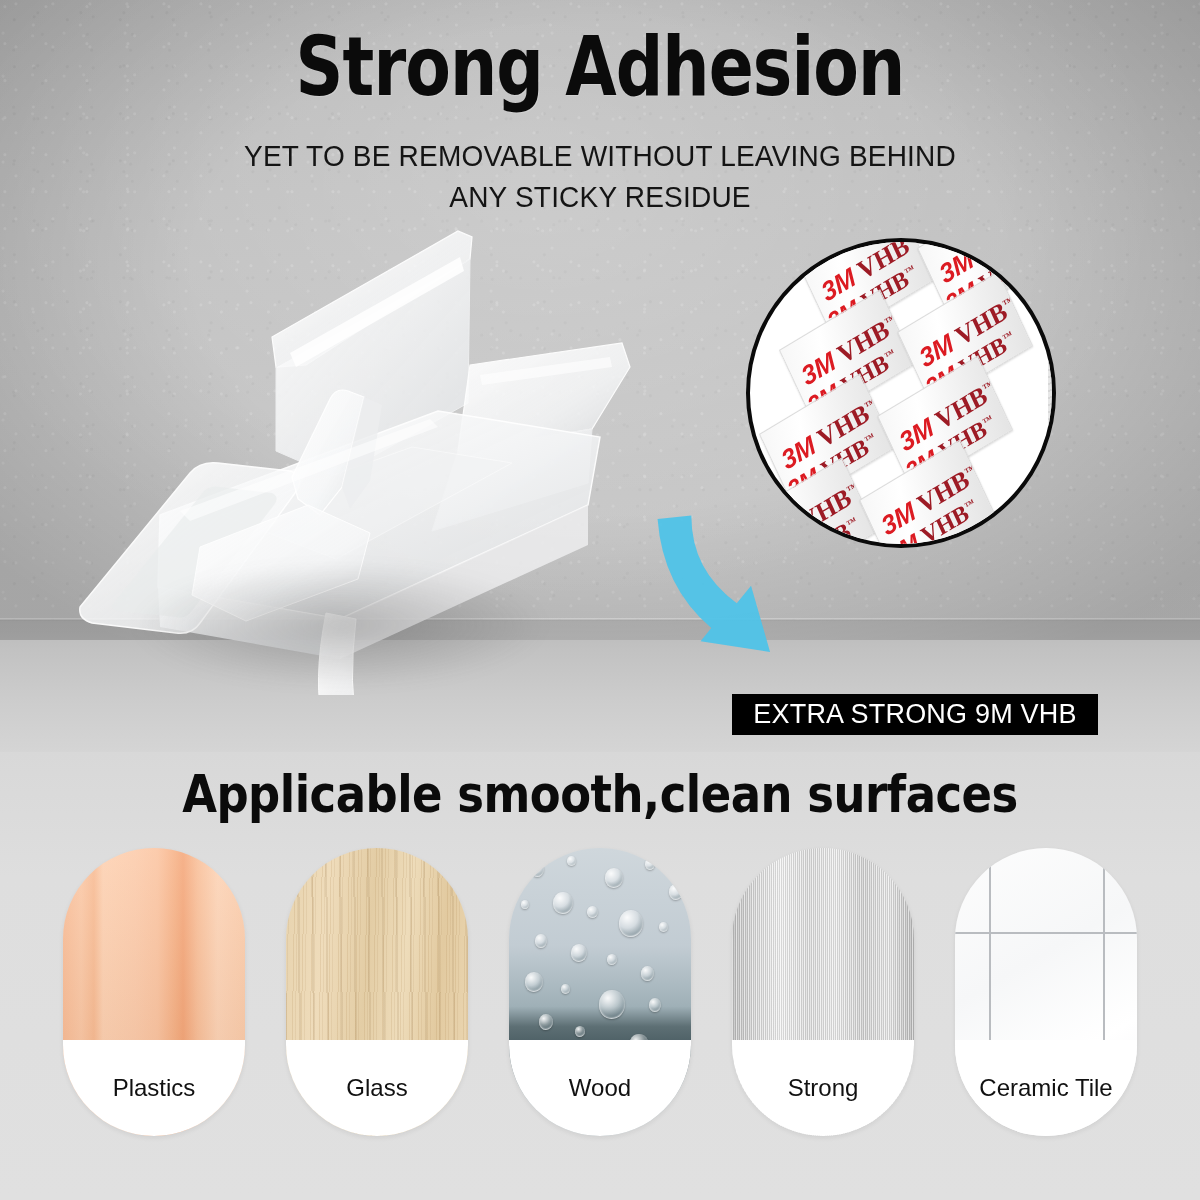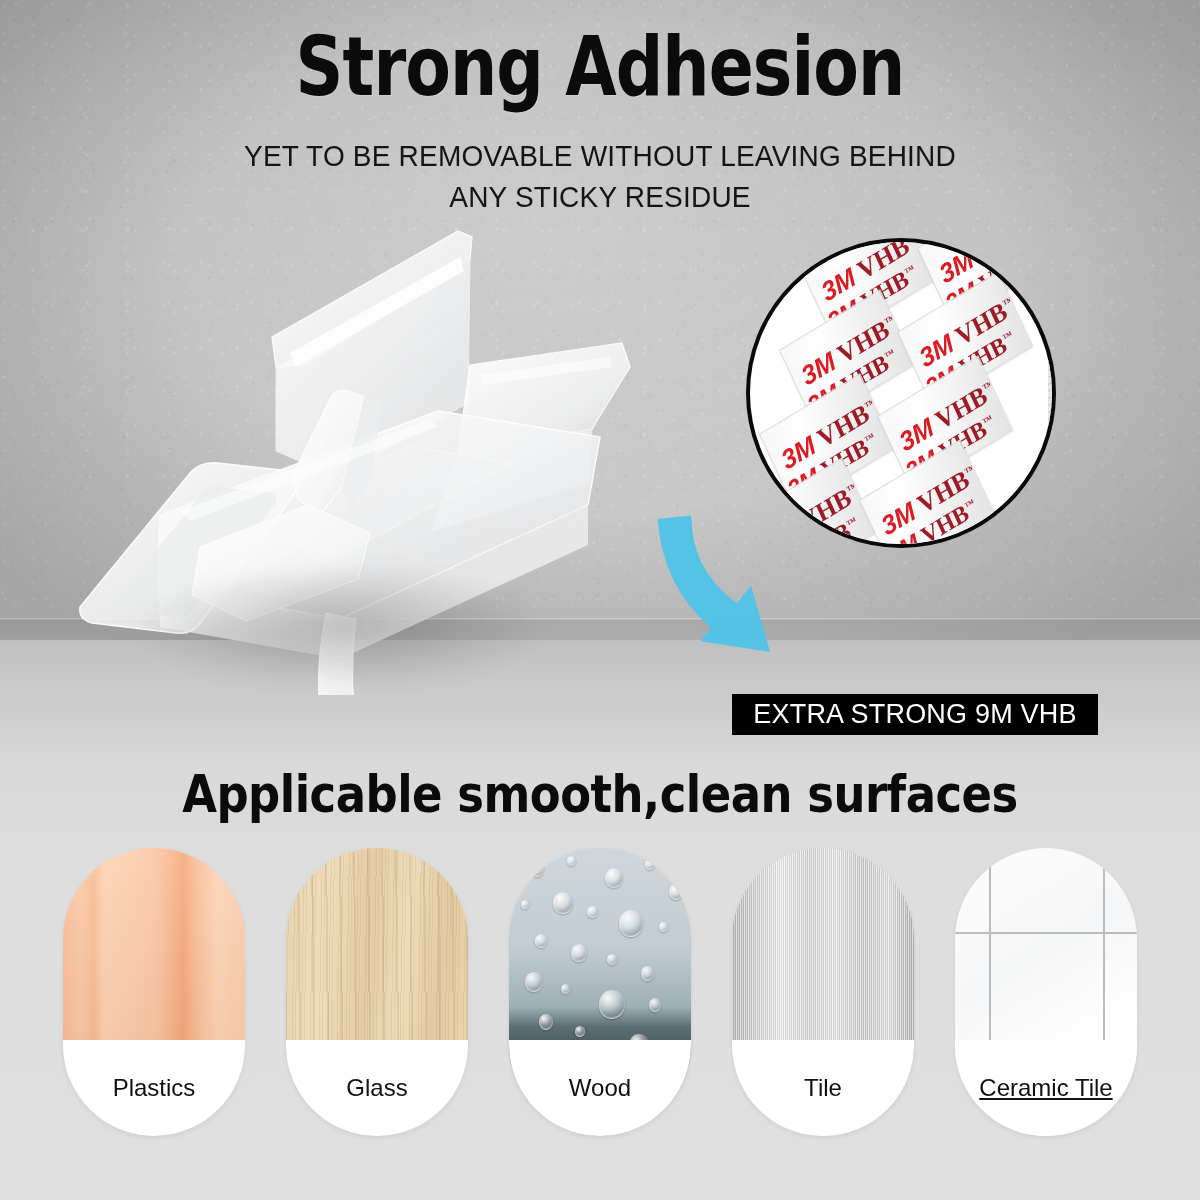--- a/index.html
+++ b/index.html
@@ -180,21 +180,21 @@
     background:#fff;
     border-radius:0 0 92px 92px / 0 0 62px 62px;
     display:flex; align-items:center; justify-content:center;
     text-align:center;
   }
   .surface .cap span {
     font-size:24px; color:#111; line-height:1.12;
     padding:0 6px;
   }
   
-  .surface .cap.two span { font-size:24px;text-decoration:underline; }
+  .surface .cap.two span { font-size:24px; }
 
   
   .sw-plastic {
     background:
       linear-gradient(90deg,
         #f9b88f 0%,  #fbc49f 10%, #f8b78c 17%, #fdcdab 22%,
         #fcc7a4 40%, #fbc09a 52%, #f6ab7c 62%, #f4a171 66%,
         #f9bb92 74%, #fdd0b0 85%, #fbc8a4 100%);
   }
   .sw-plastic::after{
@@ -471,21 +471,21 @@
         <div class="drop" style="left:84px;  top:208px; width:12px; height:13px;"></div>
       </div>
       <div class="cap">
         <span>Wood</span>
       </div>
     </div>
 
     <div class="surface">
       <div class="swatch sw-metal"></div>
       <div class="cap">
-        <span>Tile</span>
+        <span>Strong</span>
       </div>
     </div>
 
     <div class="surface">
       <div class="swatch sw-tile">
         <div class="grout-h" style="top:84px;"></div>
         <div class="grout-h" style="top:196px;"></div>
         <div class="grout-v" style="left:34px;"></div>
         <div class="grout-v" style="left:148px;"></div>
       </div>

